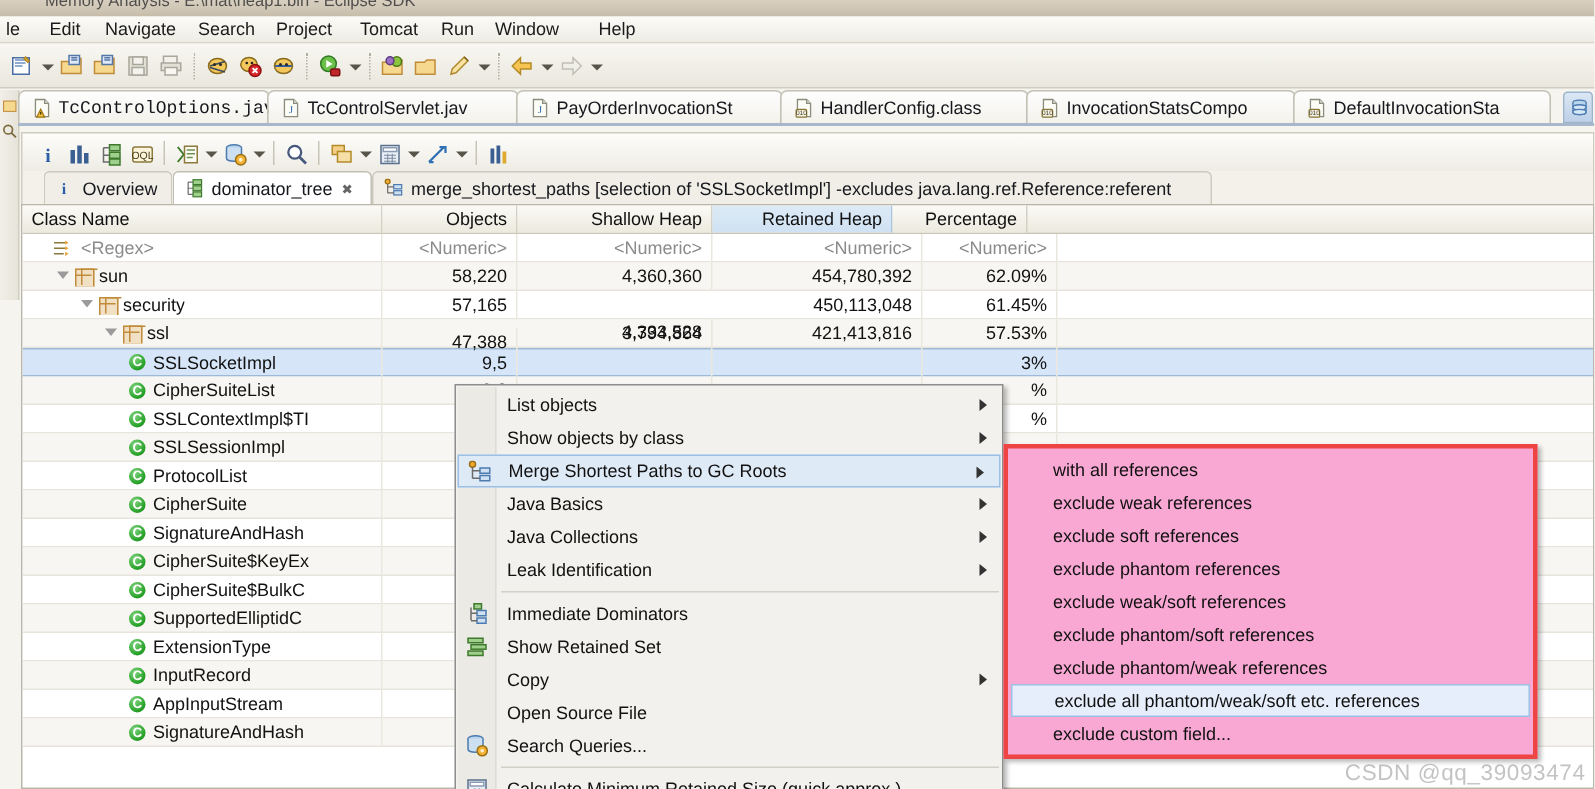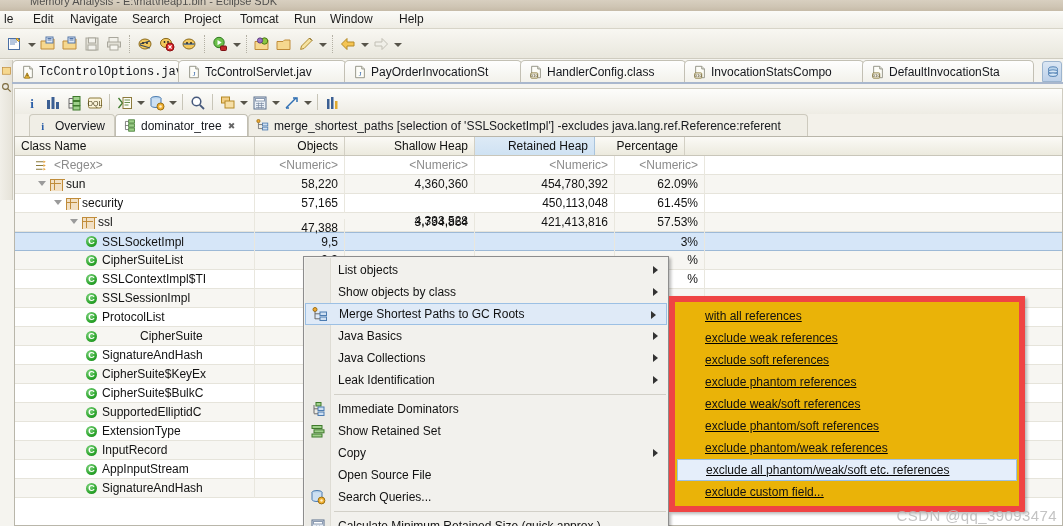--- a/index.html
+++ b/index.html
@@ -235,26 +235,25 @@
     border-top: 4px solid transparent; border-bottom: 4px solid transparent;
     border-left: 5px solid #333;
   }
   .ctxsep {
     height: 1px; background: #d2d0c8; margin: 3px 2px 3px 30px; position: relative; z-index: 2;
   }
 
   
   .submenu {
     position: absolute;
-    background: #eab308;
-    border: 6px solid #ef4444;
+    background: #f9a8d4;
+    border: 3px solid #ef4444;
     box-shadow: 2px 2px 3px rgba(0,0,0,.28);
     padding: 3px 0;
     z-index: 60;
-    text-decoration: underline;
   }
   .subitem {
     height: 22px; display: flex; align-items: center;
     padding-left: 30px; padding-right: 16px;
     font-size: 12px; color: #111; white-space: nowrap;
   }
   .subitem.hl {
     background: #e5eefa;
     border: 1px solid #9cc0e4;
     margin: 0 2px;
@@ -807,21 +806,21 @@
           </div>
           <div class="td num" style="width: 140px;">
             <span></span>
           </div>
           <div class="td num" style="width: 90px;">
             <span></span>
           </div>
         </div>
         <div class="trow alt">
           <div class="td" style="width: 240px;">
-            <span class="cname" style="padding-left: 64px; gap: 38px;">
+            <span class="cname" style="padding-left: 64px;">
               <span class="clsicon"></span>
               <span>CipherSuite</span>
             </span>
           </div>
           <div class="td num" style="width: 90px;">
             <span></span>
           </div>
           <div class="td num" style="width: 130px;">
             <span></span>
           </div>

